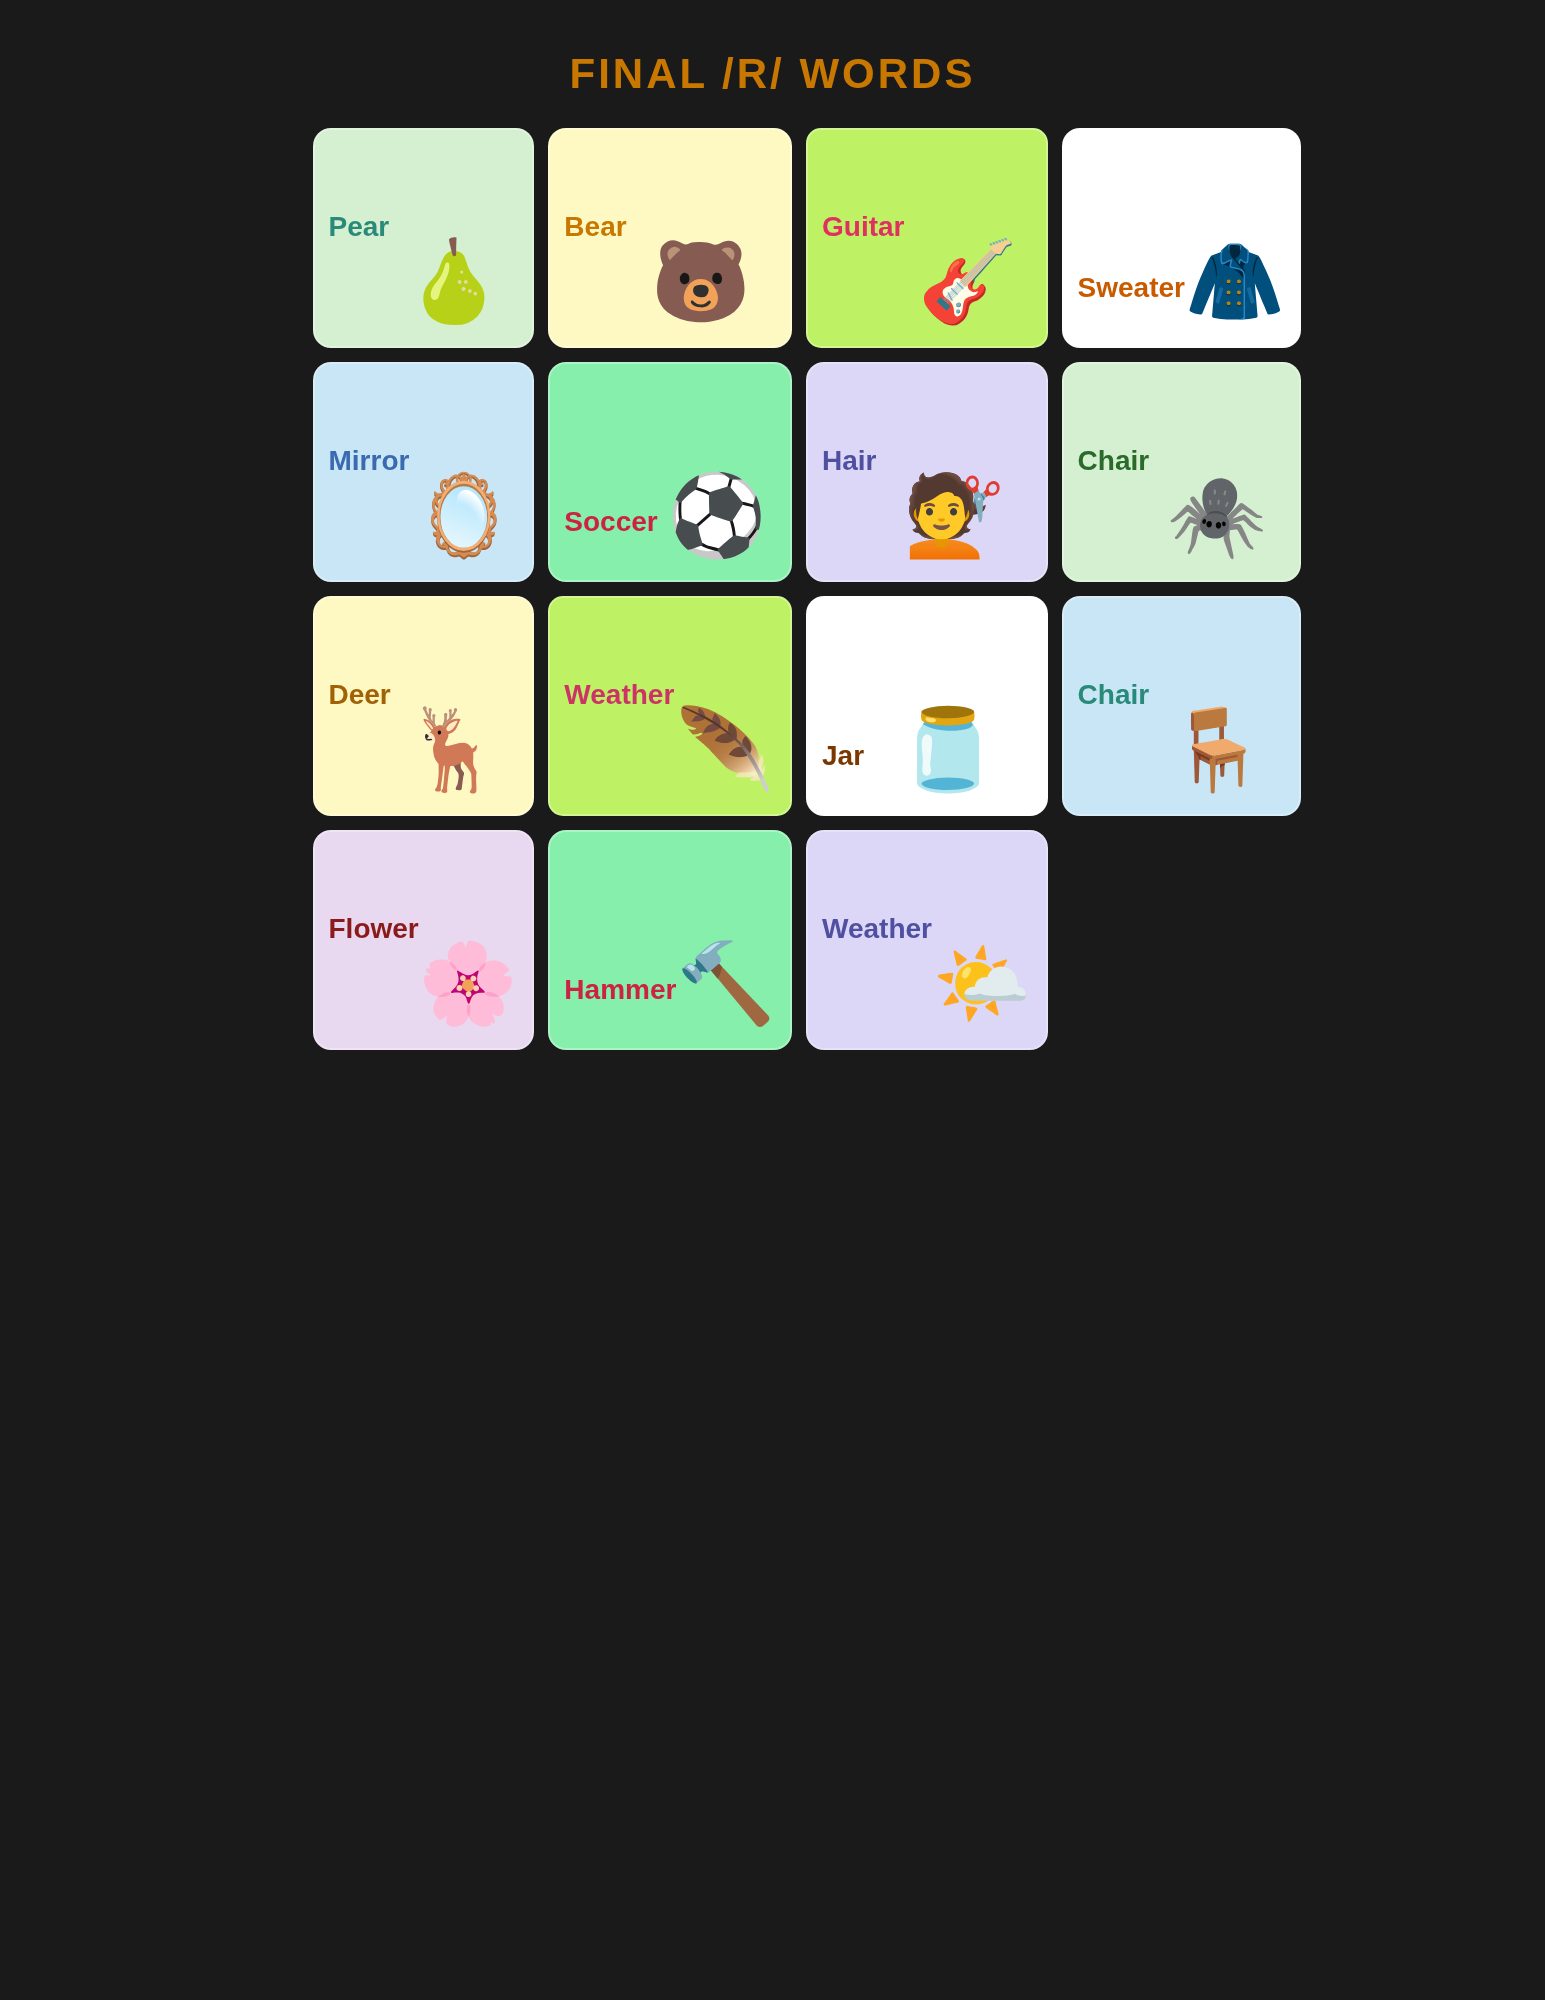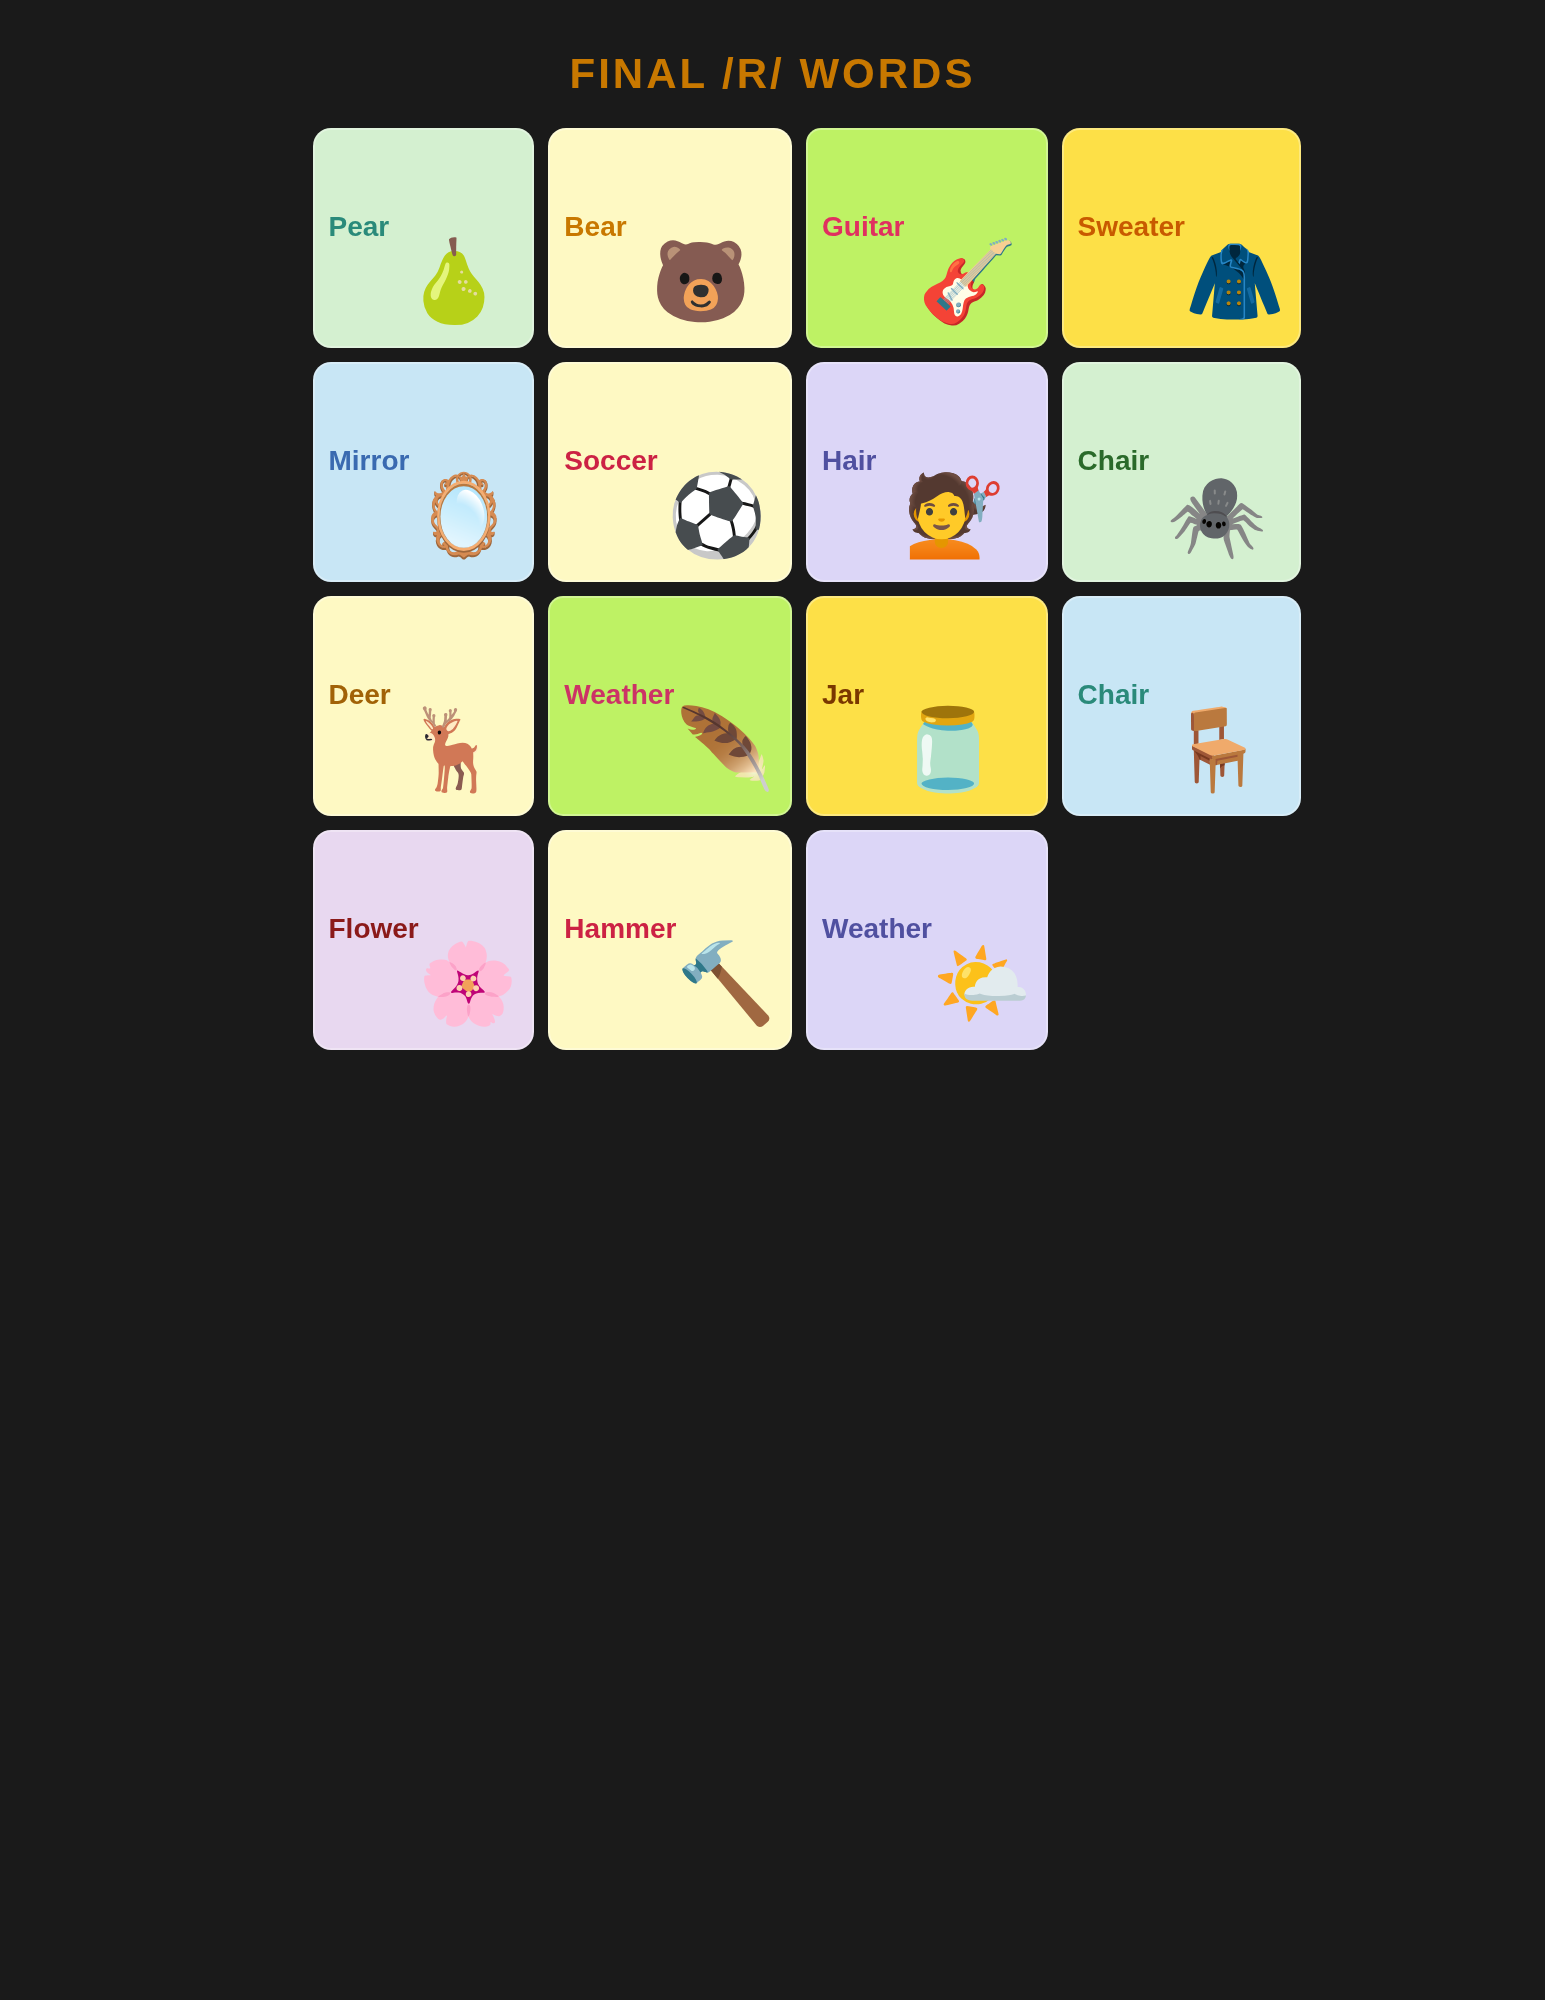--- a/index.html
+++ b/index.html
@@ -52,25 +52,25 @@
       margin-top: auto;
       display: flex;
       align-items: center;
       justify-content: center;
       flex: 1;
     }
     
     .bg-green  { background: #d4f0d0; }
     .bg-yellow { background: #fef9c3; }
     .bg-pink   { background: #bef264; border-radius: 15px; }
-    .bg-peach  { background: #fde047; }
+    .bg-peach  { background: #ffffff; align-items: flex-end; }
     
     .bg-blue   { background: #c8e6f5; }
     .bg-lavender { background: #e8d8f0; }
-    .bg-lightpink { background: #fef9c3; }
+    .bg-lightpink { background: #86efac; align-items: flex-end; }
     .bg-lilac  { background: #dcd6f7; }
     
     
     
     
 
     
     .col-teal    { color: #2a8a7a; }
     .col-gold    { color: #c87800; }
     .col-red     { color: #e03060; }

